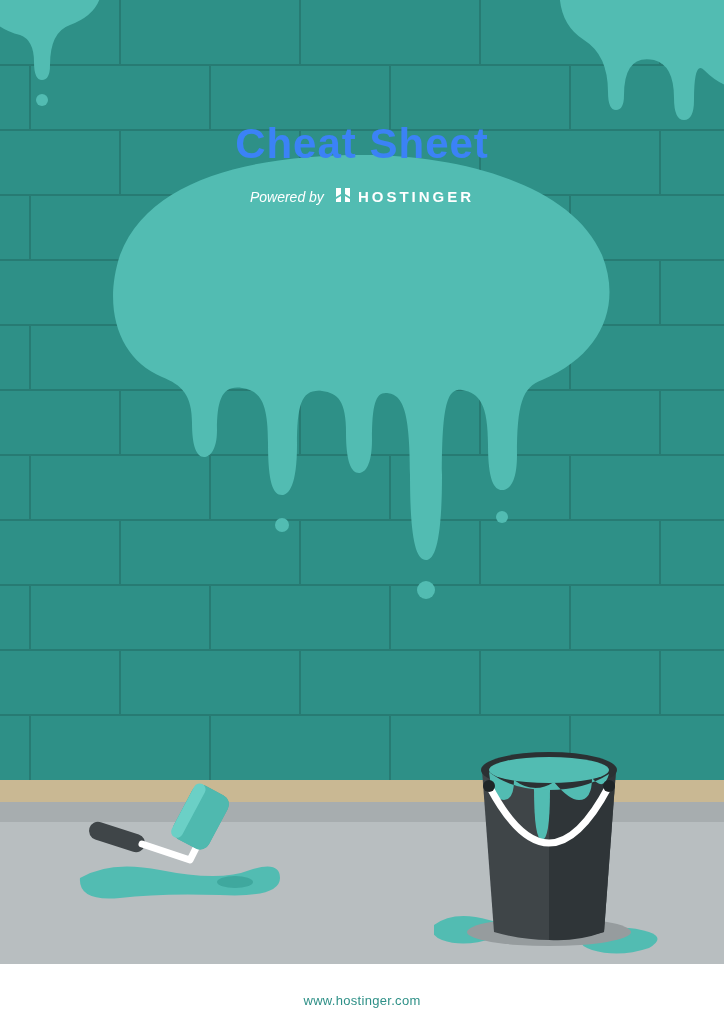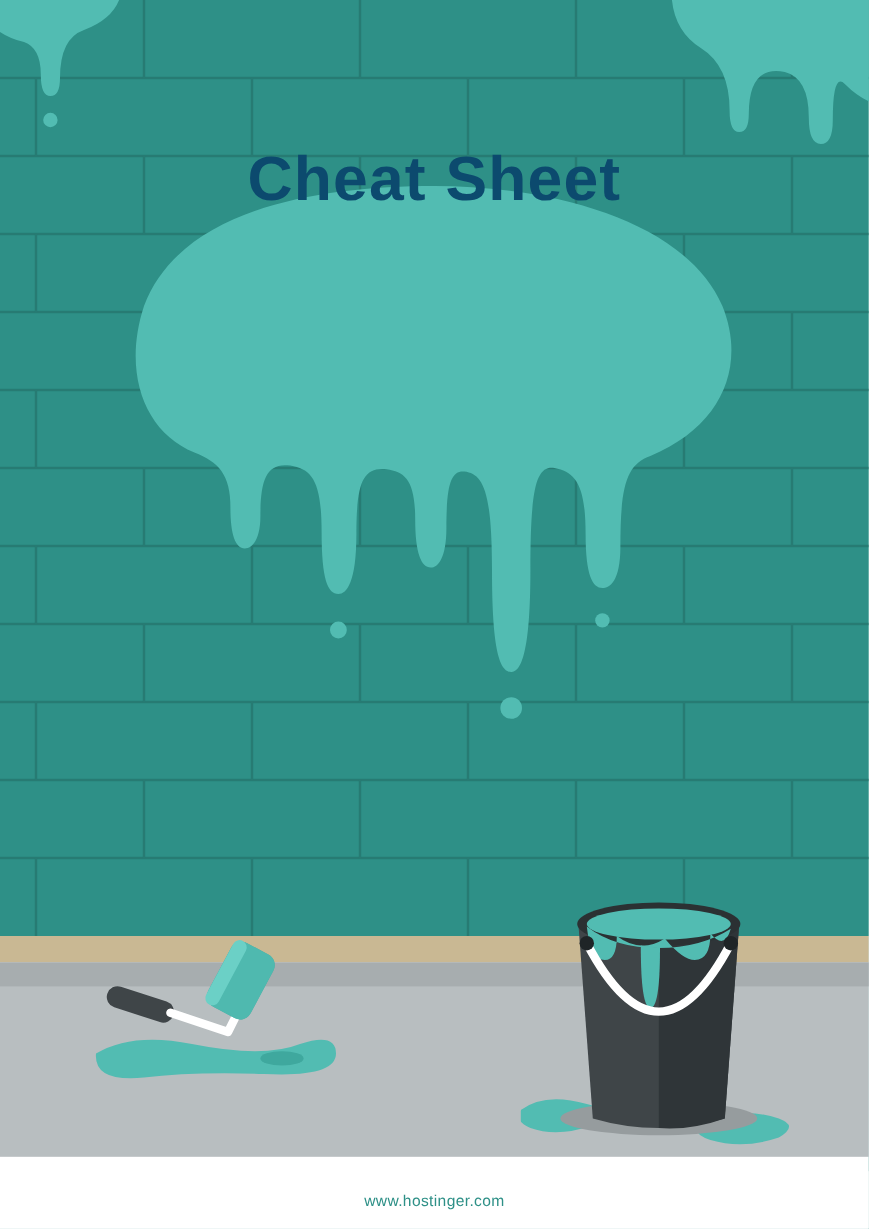--- a/index.html
+++ b/index.html
@@ -61,23 +61,23 @@
     pointer-events: none;
   }
   .title-block {
     position: absolute;
     top: 120px; left: 0;
     width: 724px;
     text-align: center;
     color: #ffffff;
   }
   .pre-title {
-    font-size: 52px;
+    font-size: 42px;
     font-weight: 700;
-    color: #0c4a6e;
+    color: #3b82f6;
     letter-spacing: 1px;
     margin-bottom: 8px;
   }
   .subtitle {
     font-size: 40px;
     font-weight: 700;
     color: #ffffff;
     margin-top: 30px;
   }
   .big-title {
@@ -234,20 +234,31 @@
     C90,250 80,240 60,232
     C18,215 0,165 18,110
     C48,30 160,10 260,10 Z"></path>
   <circle fill="#52bcb2" cx="324" cy="445" r="9"></circle>
   <circle fill="#52bcb2" cx="180" cy="380" r="7"></circle>
   <circle fill="#52bcb2" cx="400" cy="372" r="6"></circle>
 </svg>
 
 <div class="title-block">
   <div class="pre-title">Cheat Sheet</div>
+  <div class="powered">
+    <span>Powered by</span>
+    <span class="brand">
+      <span class="brand-icon">
+        <svg width="18" height="18" viewBox="0 0 18 18">
+            <path fill="#ffffff" d="M2 2h5v6l-5 3V2zm9 0h5v9l-5-3V2zM2 13l5-3v6H2v-3zm9 3v-6l5 3v3h-5z"></path>
+          </svg>
+      </span>
+      <span>HOSTINGER</span>
+    </span>
+  </div>
 </div>
 
 <div class="baseboard"></div>
 <div class="floor"></div>
 <div class="floor-shadow"></div>
 
 <svg class="roller-group" viewBox="0 0 220 180">
 
   <path fill="#52bcb2" d="M10,148 Q40,130 90,140 Q150,152 180,140 Q210,130 210,148 Q210,168 150,165 Q90,163 50,168 Q8,172 10,148 Z"></path>
   <ellipse fill="#3fa89e" cx="165" cy="152" rx="18" ry="6"></ellipse>

